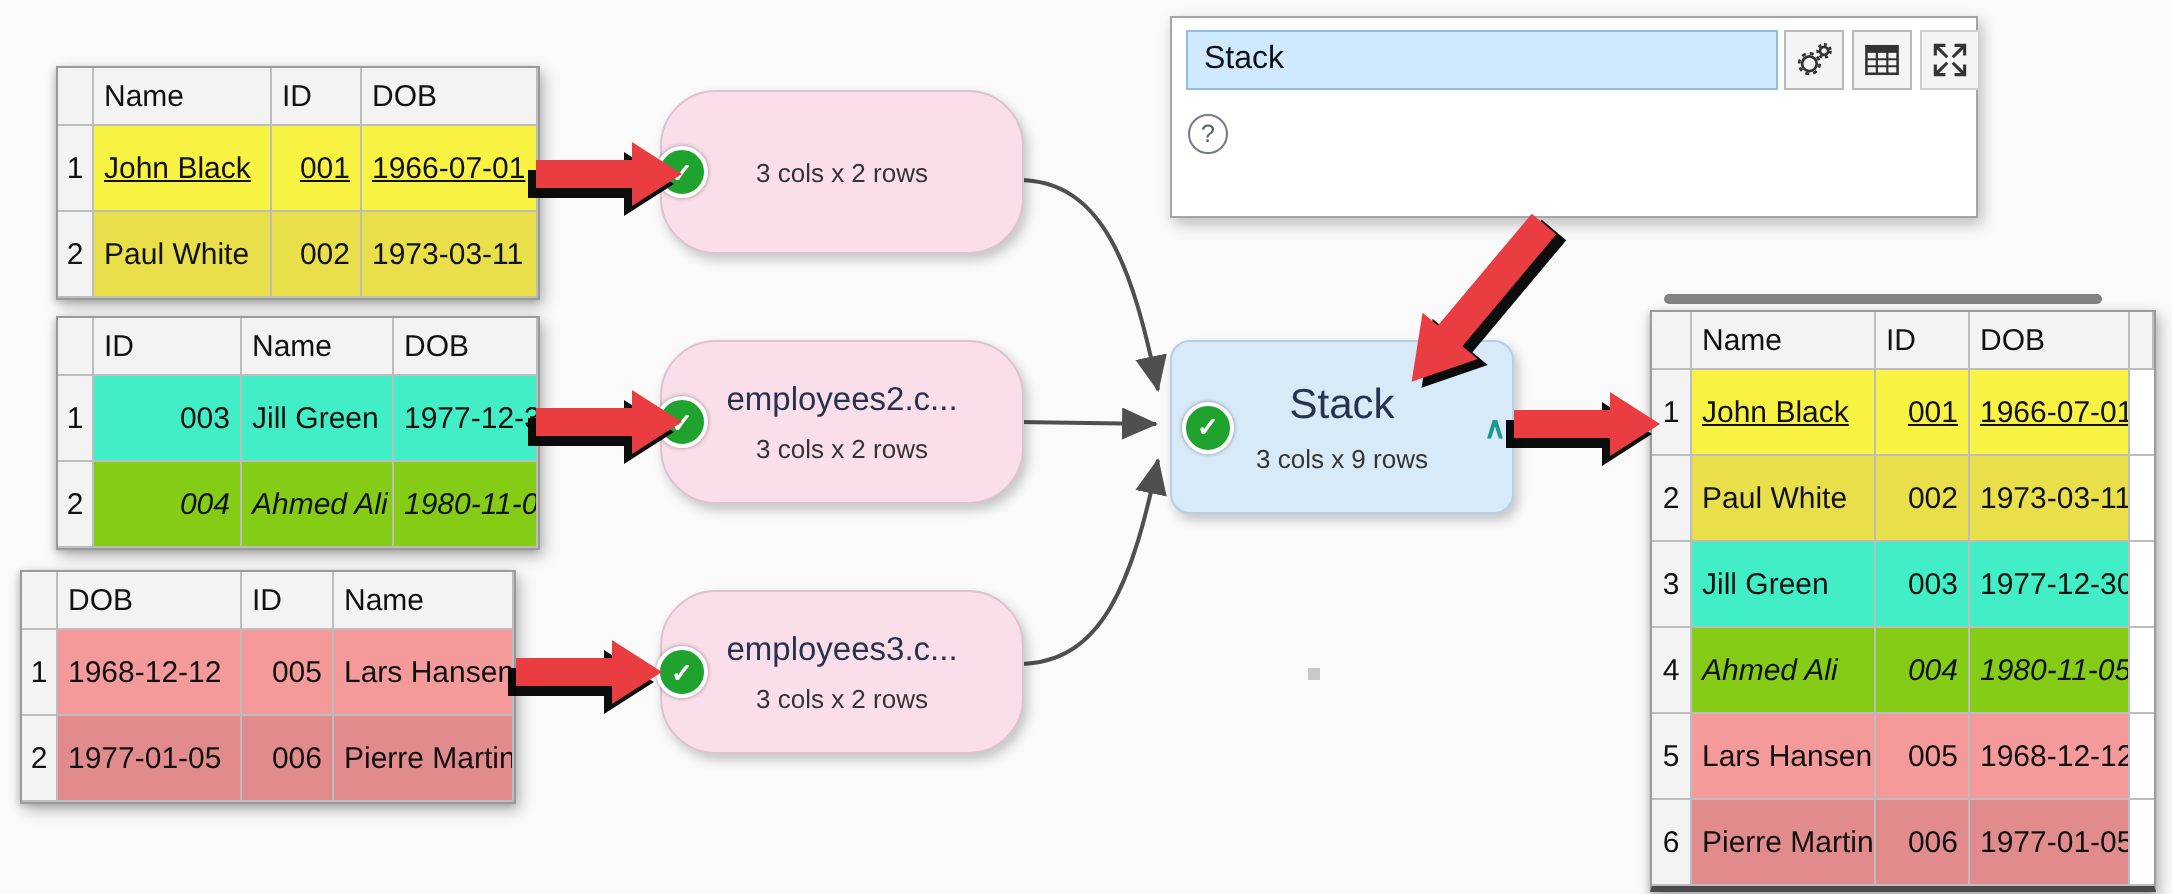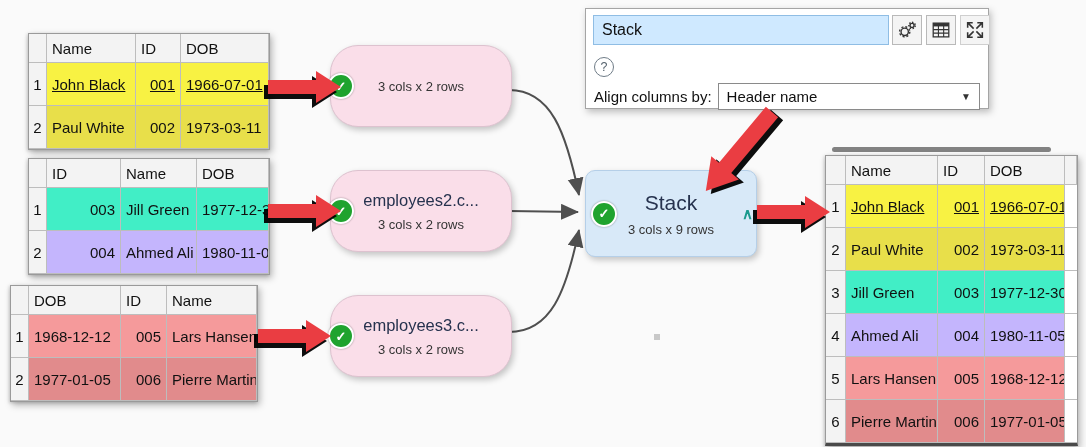--- a/index.html
+++ b/index.html
@@ -9,21 +9,21 @@
   .sheet{position:absolute;background:#fff;border:1px solid #9a9a9a;z-index:5;
          box-shadow:2px 3px 7px rgba(0,0,0,.28), -1px 1px 3px rgba(0,0,0,.15);}
   .tr{display:flex;}
   .td{box-sizing:border-box;border-right:1px solid #bdbdbd;border-bottom:1px solid #bdbdbd;
       display:flex;align-items:center;padding:0 5px;font-size:15px;height:43px;white-space:nowrap;overflow:hidden;}
   .hrow .td{height:29px;background:#f3f3f3;}
   .num{justify-content:center;background:#f3f3f3;padding:0 2px;}
   .ra{justify-content:flex-end;}
   .fill{background:#fff;border-right:none;}
   .cy1{background:#f8f243;text-decoration:underline;} .cy2{background:#e8df4a;}
-  .ct1{background:#41eec6;text-align:right;} .ct2{background:#c4b5fd;}
+  .ct1{background:#41eec6;text-align:right;} .ct2{background:#84cc16;font-style:italic;}
   .cr1{background:#f59a9b;} .cr2{background:#e18b8c;}
   #out-table::before{content:"";position:absolute;top:-9px;left:6px;right:26px;height:5px;
       background:#5a5a5a;opacity:.75;border-radius:3px;}
   #out-table{border-bottom:3px solid #4a4a4a;}
   
   .node{position:absolute;display:flex;flex-direction:column;align-items:center;justify-content:center;
         gap:7px;z-index:4;box-shadow:2px 3px 6px rgba(0,0,0,.22);}
   .node-input{width:180px;height:80px;background:#fadee9;border:1px solid #ddc2cf;border-radius:28px;}
   .node-transform{width:170px;height:85px;background:#d8e9f8;border:1px solid #b5cfe8;border-radius:10px;}
   .node-title{font-size:16.5px;color:#26324e;}
@@ -186,27 +186,20 @@
       <svg width="22" height="22" viewBox="0 0 24 24" fill="none" stroke="#333" stroke-width="1.7">
         <path d="M14.5,4 H20 V9.5 M20,4 L13.5,10.5"></path>
         <path d="M9.5,4 H4 V9.5 M4,4 L10.5,10.5"></path>
         <path d="M4,14.5 V20 H9.5 M4,20 L10.5,13.5"></path>
         <path d="M20,14.5 V20 H14.5 M20,20 L13.5,13.5"></path>
       </svg>
     </div>
     <div class="desc-row">
       <span class="help-circle">?</span>
     </div>
-    <div class="align-row">
-      <span>Align columns by:</span>
-      <div class="dropdown">
-        <span>Header name</span>
-        <span class="dd-caret">▼</span>
-      </div>
-    </div>
   </div>
 
   <div class="sheet" id="out-table" style="left:825px;top:155px;">
     <div class="tr hrow">
       <div class="td num" style="width:20px"></div>
       <div class="td" style="width:92px">Name</div>
       <div class="td" style="width:47px">ID</div>
       <div class="td" style="width:80px">DOB</div>
       <div class="td" style="width:12px"></div>
     </div>

